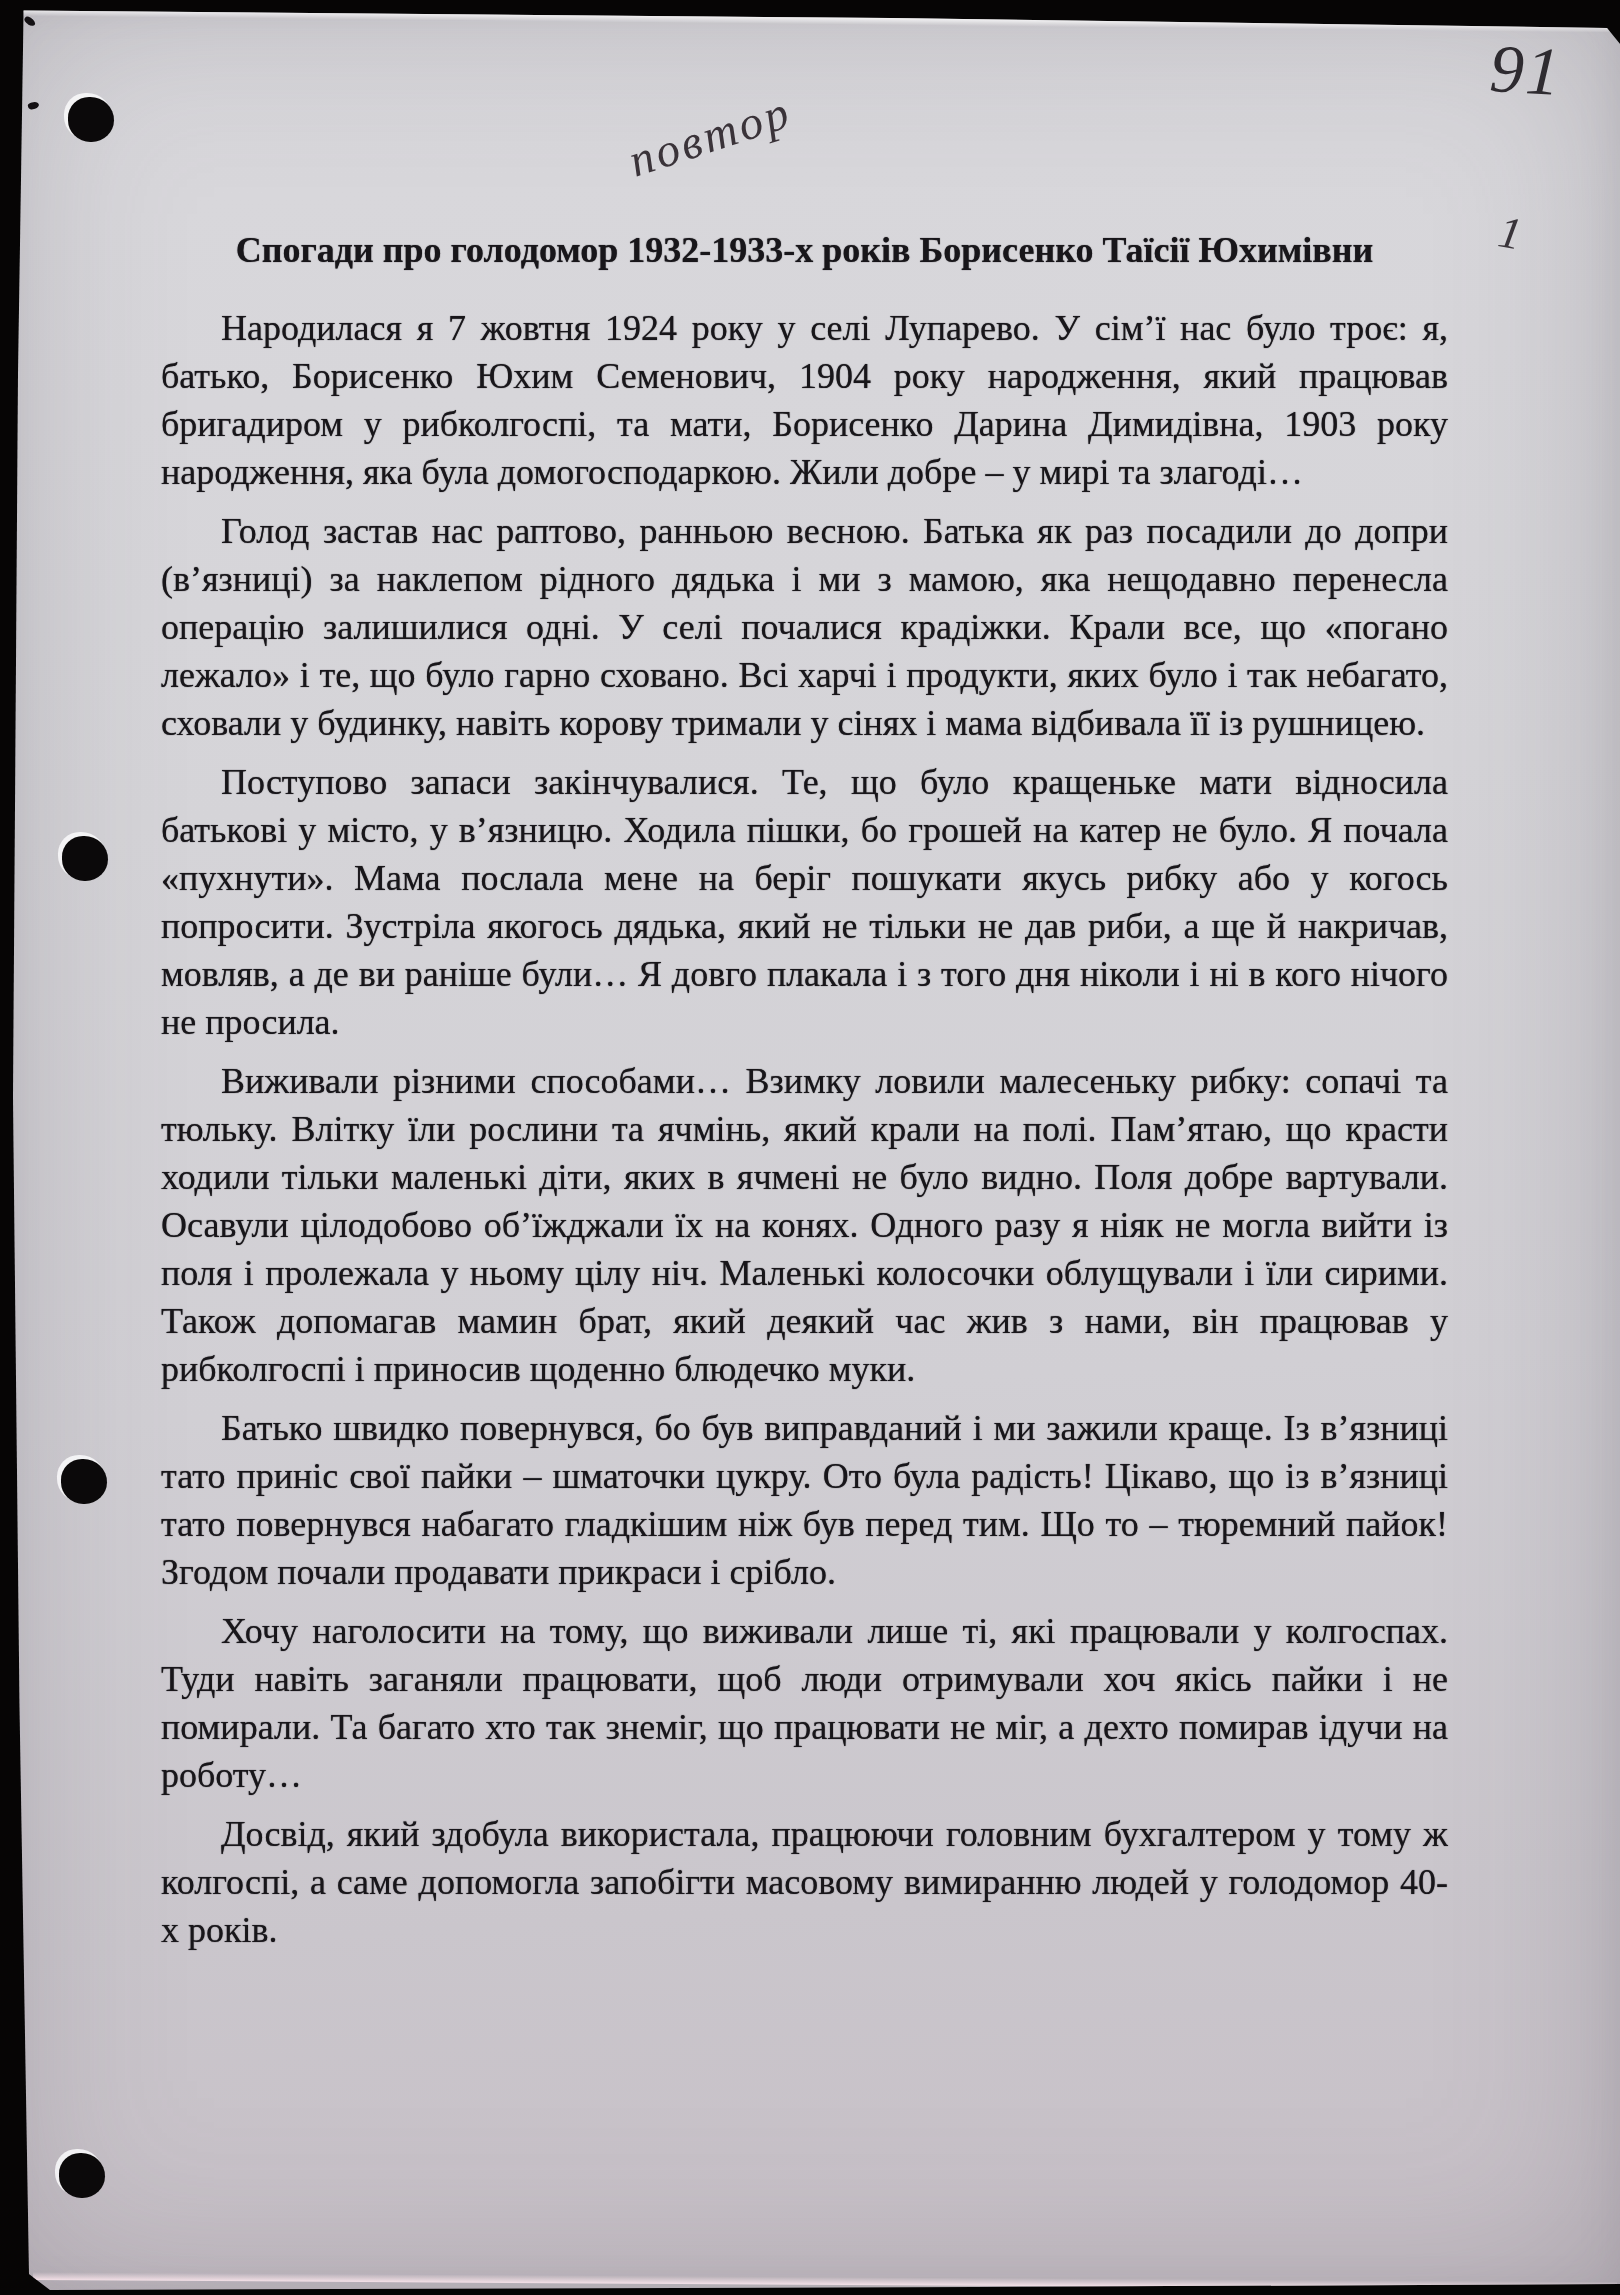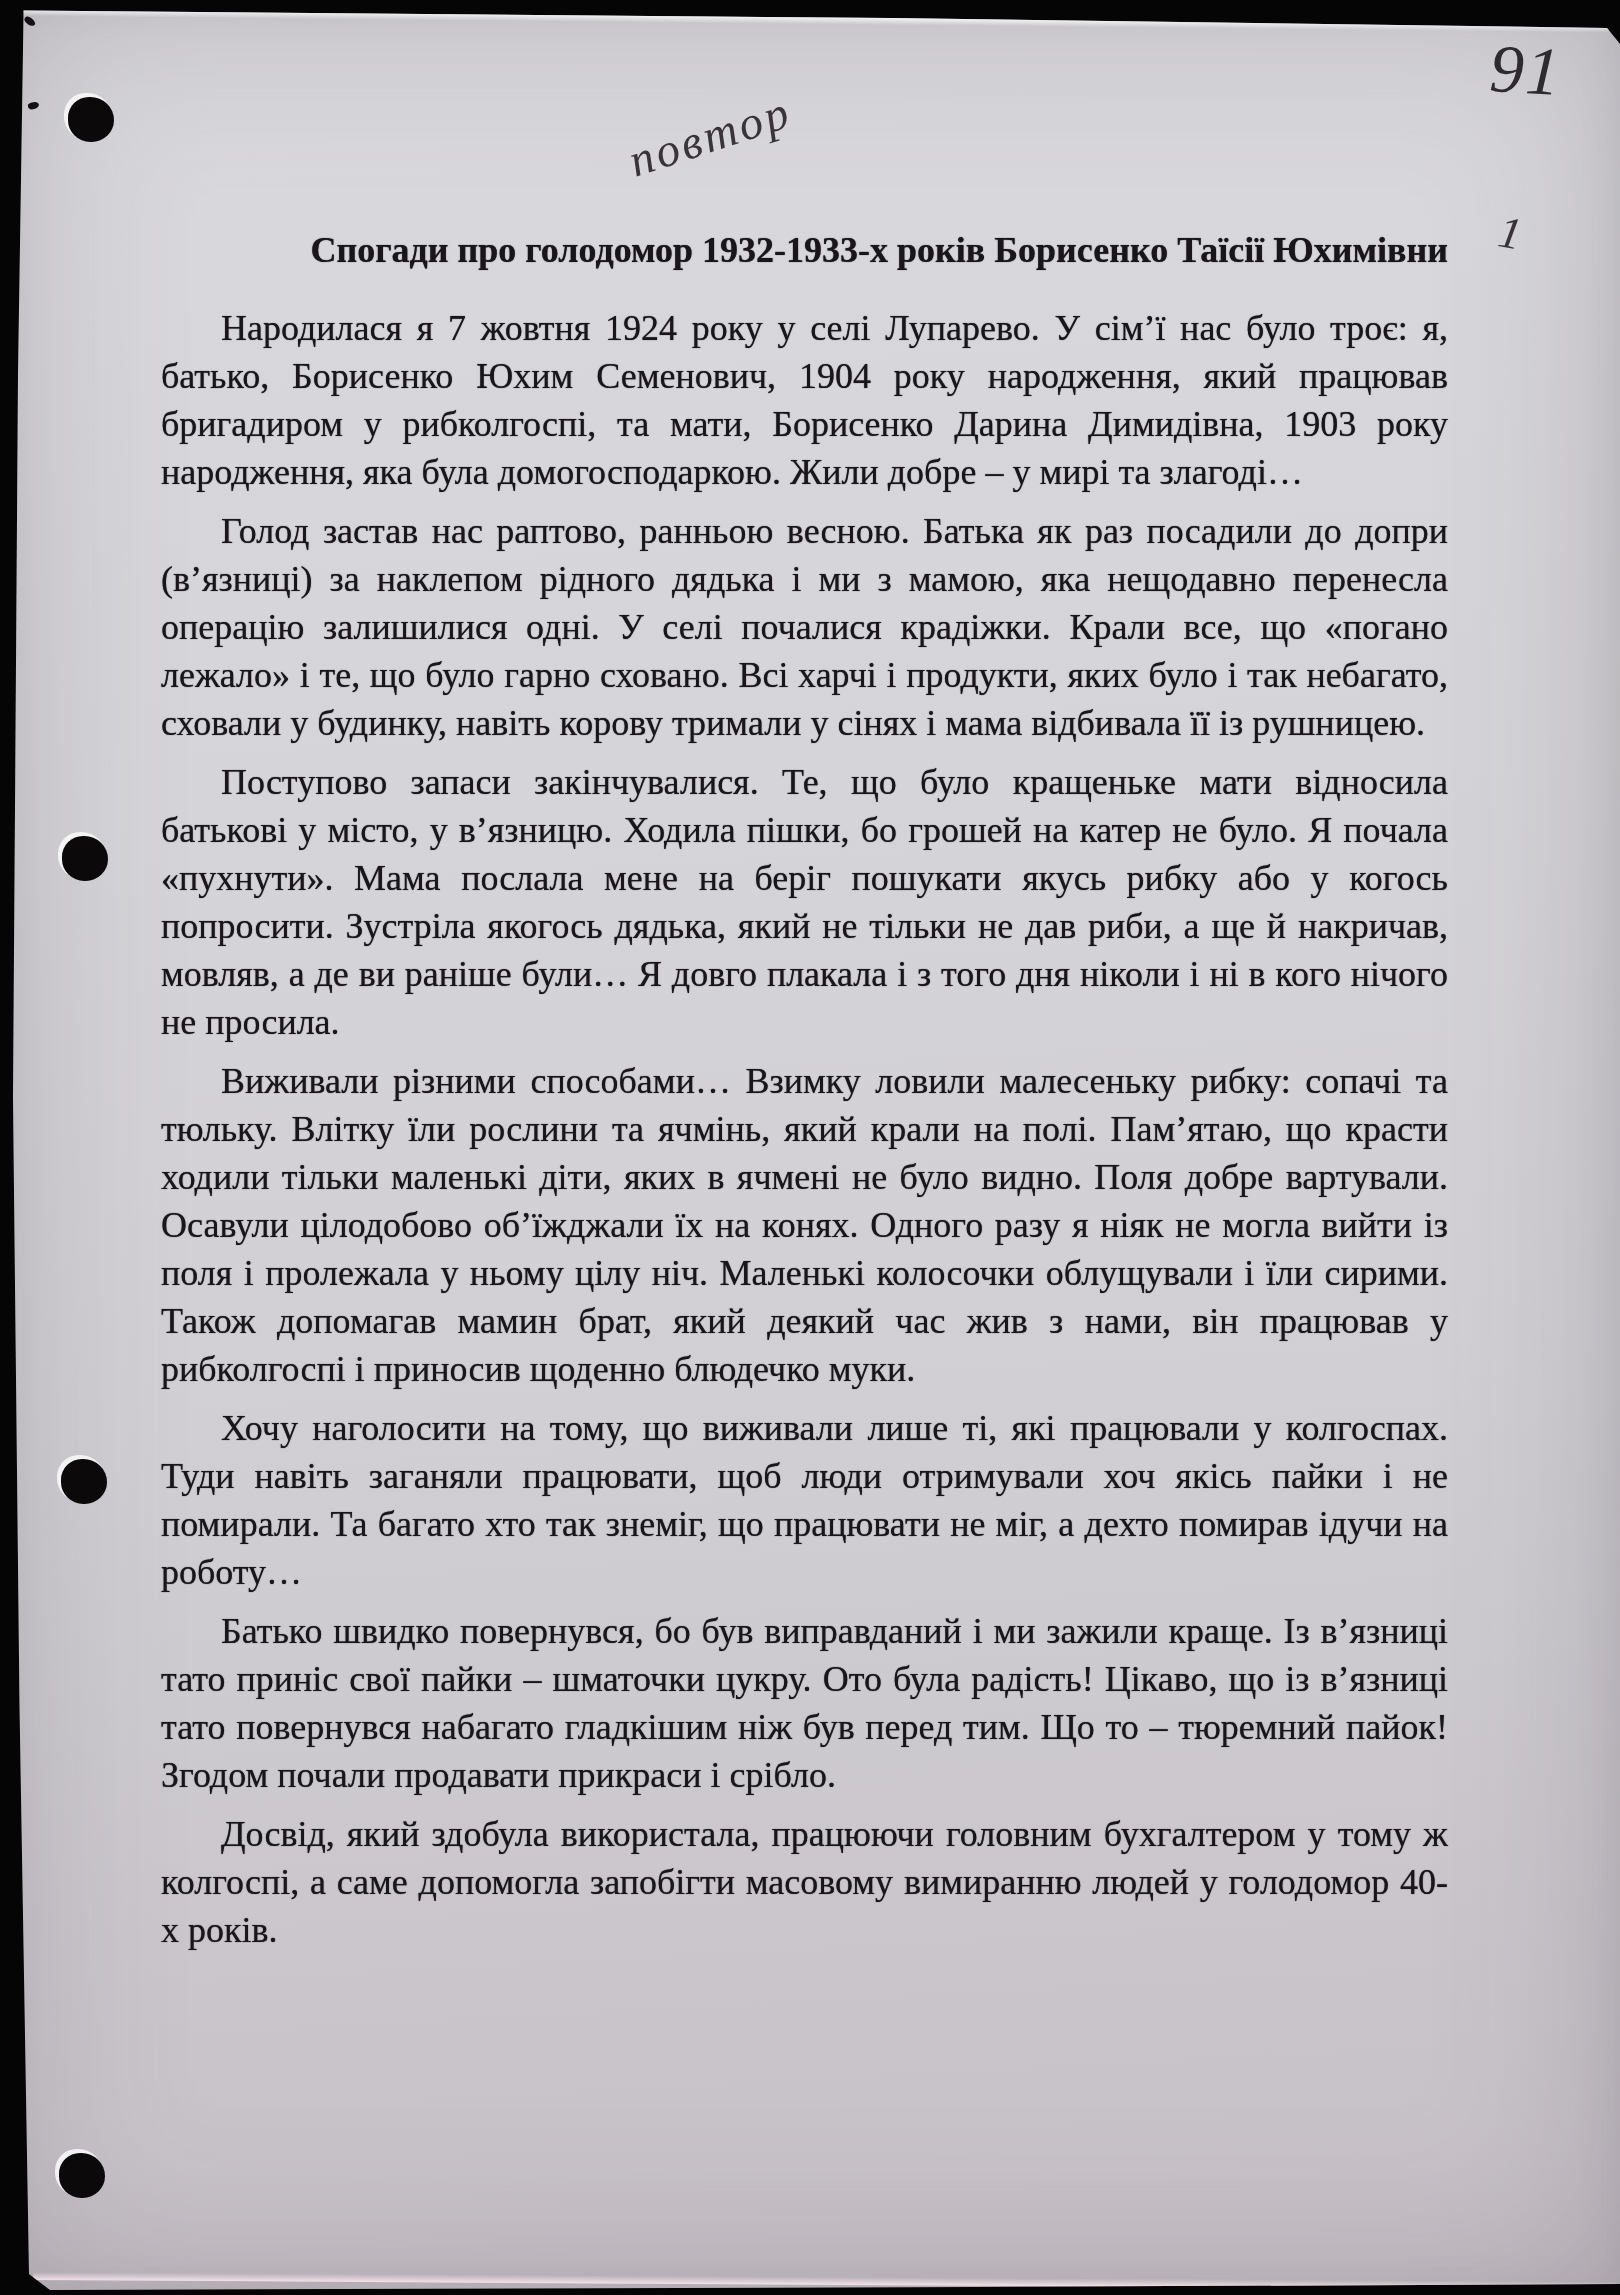--- a/index.html
+++ b/index.html
@@ -78,21 +78,21 @@
   }
   .content {
     position: absolute; left: 161px; top: 226px; width: 1287px;
     font-size: 36px; line-height: 48px;
     color: #18161a;
     text-align: justify;
     text-shadow: 0 0 1.1px rgba(22,20,24,0.8);
   }
   .title {
     font-size: 36px; font-weight: 700;
-    text-align: right;
+    text-align: center;
     margin: 0 0 30px 0;
   }
   .content p {
     margin: 11px 0 9px 0;
     text-indent: 60px;
   }
 </style>
 </head>
 <body>
 
@@ -112,19 +112,19 @@
     <div class="hw hw-note">повтор</div>
     <div class="hw hw-page">91</div>
     <div class="hw hw-tick">1</div>
 
     <div class="content">
       <h1 class="title">Спогади про голодомор 1932-1933-х років Борисенко Таїсії Юхимівни</h1>
       <p>Народилася я 7 жовтня 1924 року у селі Лупарево. У сім’ї нас було троє: я, батько, Борисенко Юхим Семенович, 1904 року народження, який працював бригадиром у рибколгоспі, та мати, Борисенко Дарина Димидівна, 1903 року народження, яка була домогосподаркою. Жили добре – у мирі та злагоді…</p>
       <p>Голод застав нас раптово, ранньою весною. Батька як раз посадили до допри (в’язниці) за наклепом рідного дядька і ми з мамою, яка нещодавно перенесла операцію залишилися одні. У селі почалися крадіжки. Крали все, що «погано лежало» і те, що було гарно сховано. Всі харчі і продукти, яких було і так небагато, сховали у будинку, навіть корову тримали у сінях і мама відбивала її із рушницею.</p>
       <p>Поступово запаси закінчувалися. Те, що було кращеньке мати відносила батькові у місто, у в’язницю. Ходила пішки, бо грошей на катер не було. Я почала «пухнути». Мама послала мене на беріг пошукати якусь рибку або у когось попросити. Зустріла якогось дядька, який не тільки не дав риби, а ще й накричав, мовляв, а де ви раніше були… Я довго плакала і з того дня ніколи і ні в кого нічого не просила.</p>
       <p>Виживали різними способами… Взимку ловили малесеньку рибку: сопачі та тюльку. Влітку їли рослини та ячмінь, який крали на полі. Пам’ятаю, що красти ходили тільки маленькі діти, яких в ячмені не було видно. Поля добре вартували. Осавули цілодобово об’їжджали їх на конях. Одного разу я ніяк не могла вийти із поля і пролежала у ньому цілу ніч. Маленькі колосочки облущували і їли сирими. Також допомагав мамин брат, який деякий час жив з нами, він працював у рибколгоспі і приносив щоденно блюдечко муки.</p>
+      <p>Батько швидко повернувся, бо був виправданий і ми зажили краще. Із в’язниці тато приніс свої пайки – шматочки цукру. Ото була радість! Цікаво, що із в’язниці тато повернувся набагато гладкішим ніж був перед тим. Що то – тюремний пайок! Згодом почали продавати прикраси і срібло.</p>
       <p>Хочу наголосити на тому, що виживали лише ті, які працювали у колгоспах. Туди навіть заганяли працювати, щоб люди отримували хоч якісь пайки і не помирали. Та багато хто так знеміг, що працювати не міг, а дехто помирав ідучи на роботу…</p>
-      <p>Батько швидко повернувся, бо був виправданий і ми зажили краще. Із в’язниці тато приніс свої пайки – шматочки цукру. Ото була радість! Цікаво, що із в’язниці тато повернувся набагато гладкішим ніж був перед тим. Що то – тюремний пайок! Згодом почали продавати прикраси і срібло.</p>
       <p>Досвід, який здобула використала, працюючи головним бухгалтером у тому ж колгоспі, а саме допомогла запобігти масовому вимиранню людей у голодомор 40-х років.</p>
     </div>
   </div>
 </div>
 
 
 </body></html>

